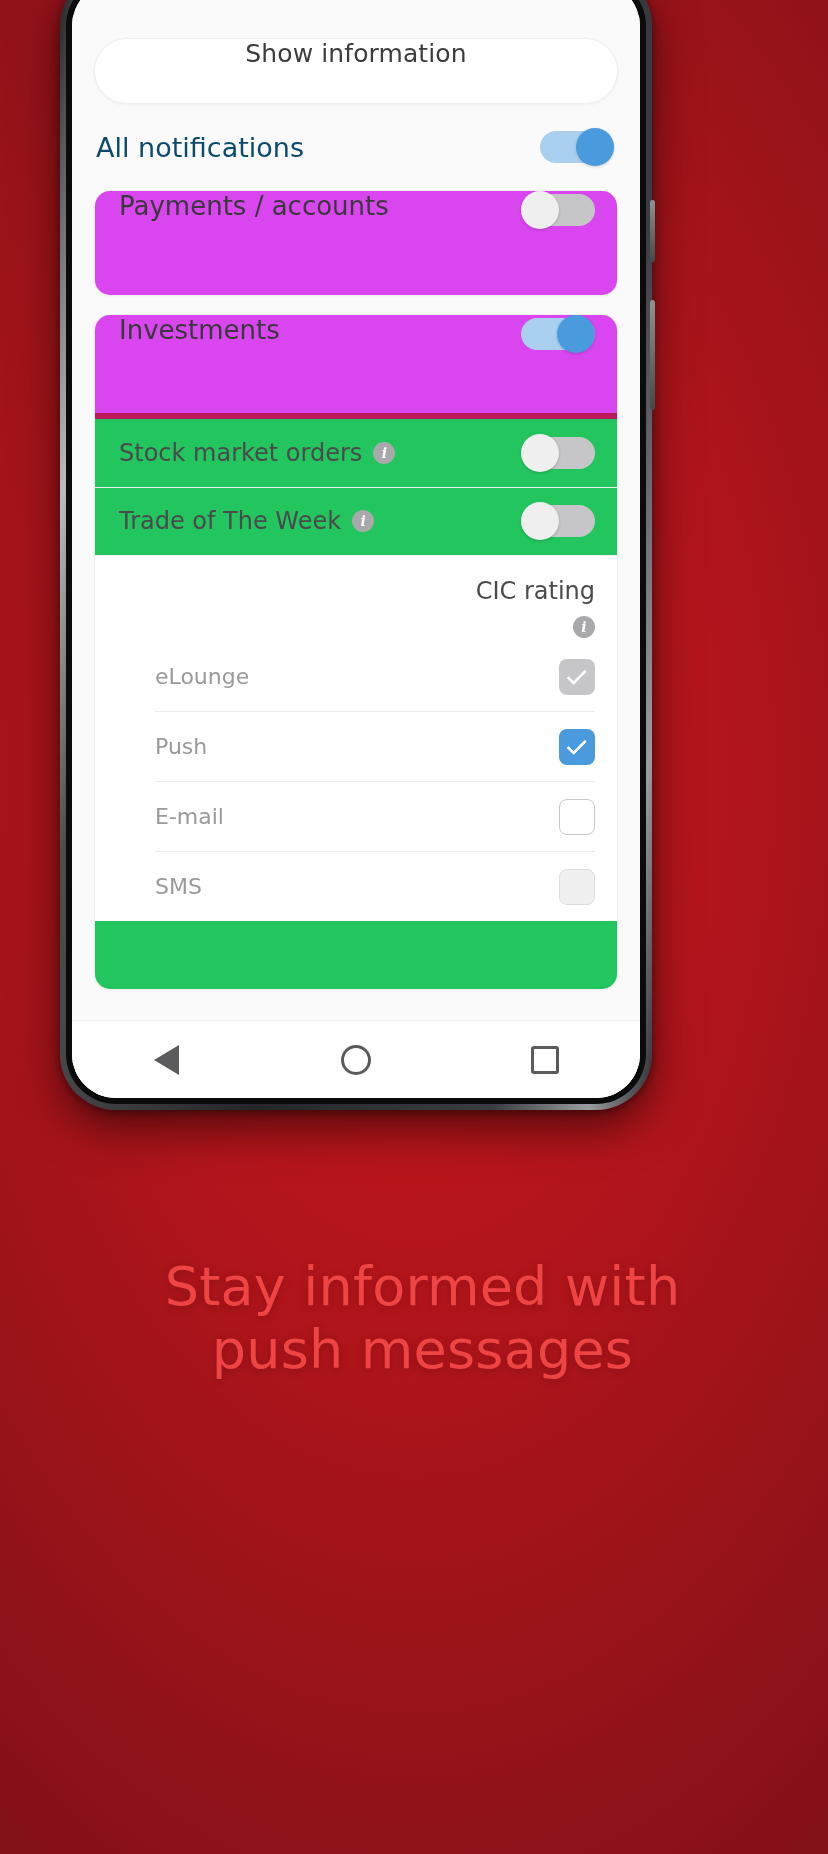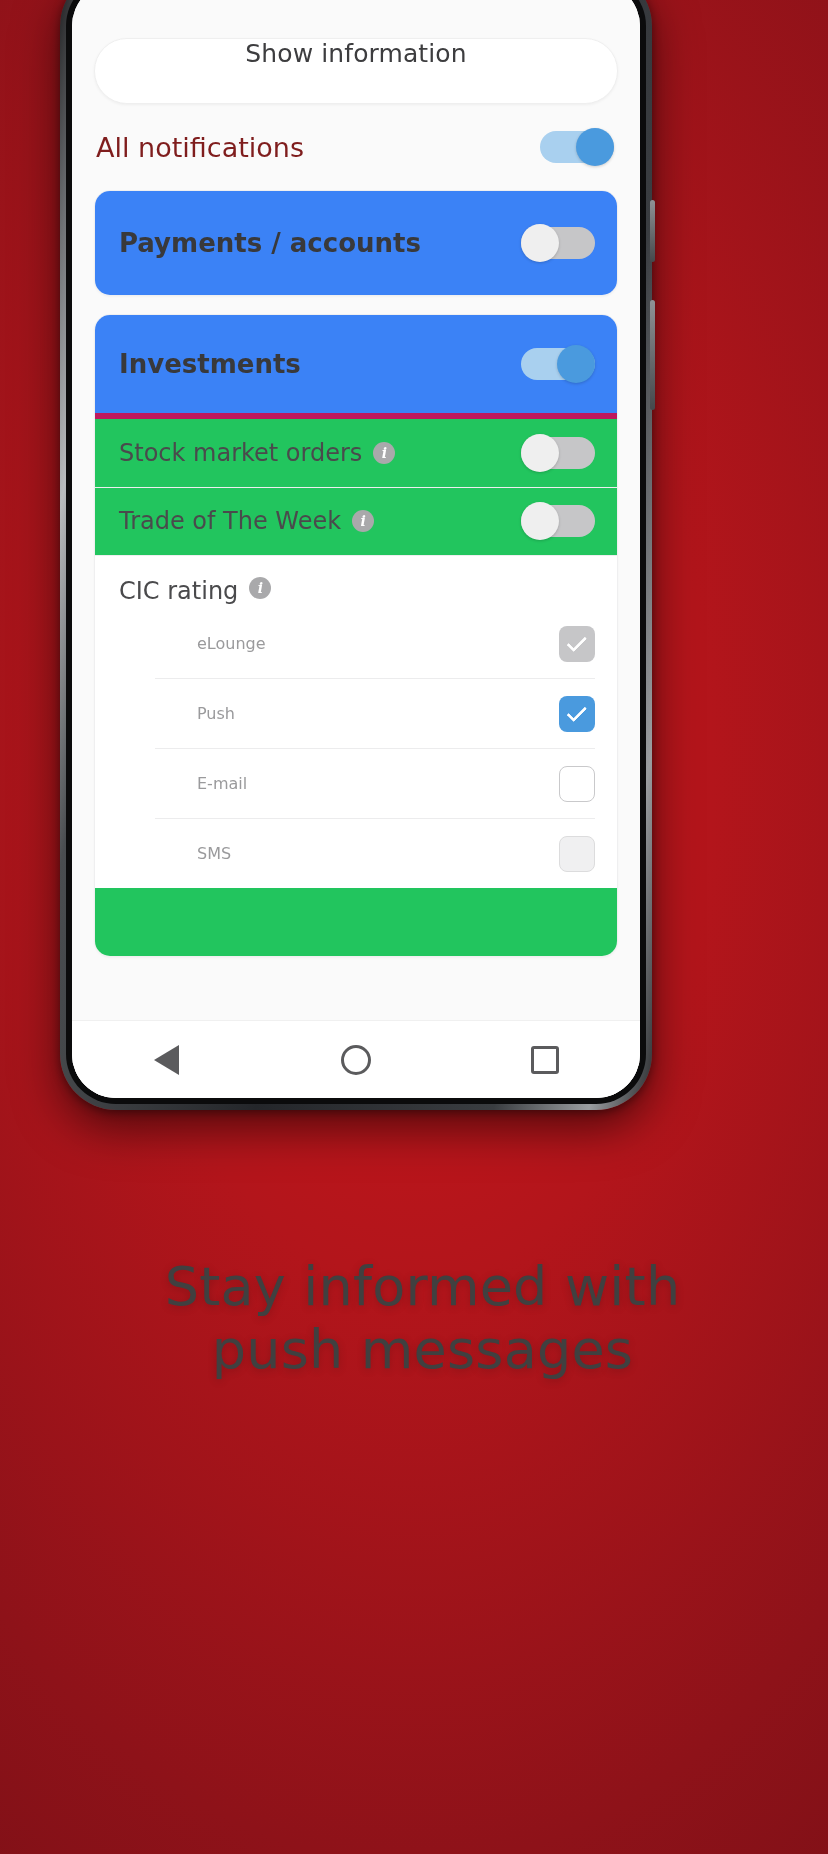--- a/index.html
+++ b/index.html
@@ -65,38 +65,37 @@
     display:flex; justify-content:center;
     font-size:25px; color:#3d3d3f; letter-spacing:.1px;
     box-shadow:0 1px 3px rgba(0,0,0,.05);
   }
 
   .all-notif-row{
     height:86px;
     display:flex; align-items:center; justify-content:space-between;
     padding:0 4px 0 2px;
   }
-  .all-notif-row .lbl{ font-size:27px; color:#7f1d1d; }
+  .all-notif-row .lbl{ font-size:27px; color:#0c4a6e; }
 
   .card{
     background:#fafafa;
     border:1px solid #efeff0;
     border-radius:16px;
     margin-bottom:18px;
     box-shadow:0 1px 2px rgba(0,0,0,.035);
     overflow:hidden;
   }
   .card.open{ background:#fff; }
 
   .card-head{
     height:104px;
-    display:flex; align-items:center; justify-content:space-between;
+    display:flex; justify-content:space-between;
     padding:0 22px 0 24px;
-    background:#3b82f6;
-    font-weight:bold;
+    background:#d946ef;
   }
   .card.open .card-head{ border-bottom:6px solid #be185d; }
   .card-head .lbl{ font-size:26px; color:#39393b; }
 
   .sub-row{
     height:68px;
     display:flex; align-items:center; justify-content:space-between;
     padding:0 22px 0 24px;
     background:#22c55e;
   }
@@ -110,32 +109,32 @@
     display:inline-flex; align-items:center; justify-content:center;
     color:#fff; font-size:14px; font-style:italic;
     font-family:"DejaVu Serif", serif; font-weight:bold;
     line-height:1;
   }
 
   .group-head{
     padding:22px 22px 4px 24px;
     background:#fff;
     box-shadow:inset 0 1px 0 #eeeeef;
-    display:flex; align-items:flex-start; gap:11px;
+    display:flex; align-items:flex-end; gap:11px;flex-direction:column;
   }
   .group-head .lbl{ font-size:24px; color:#4a4a4c; }
 
   .check-row{
     height:69px;
     display:flex; align-items:center; justify-content:space-between;
     padding:0 22px 0 60px;
     background:#fff;
     margin-left:0;
   }
-  .check-row .lbl{ font-size:16px; color:#9a9a9c;margin-left:42px; }
+  .check-row .lbl{ font-size:22px; color:#9a9a9c; }
   .check-sep{
     height:1px; background:#ececed; margin-left:60px; margin-right:22px;
   }
 
   
   .toggle{ position:relative; width:74px; height:38px; flex:none; }
   .toggle .track{
     position:absolute; left:0; top:3px; width:74px; height:32px;
     border-radius:16px;
   }
@@ -186,21 +185,21 @@
   }
   .nav-recent{
     width:28px; height:28px; border:3px solid #5b5b5d; border-radius:3px;
   }
 
   
   #headline{
     position:absolute;
     left:17px; right:0; top:1255px;
     text-align:center;
-    color:#404040;
+    color:#ef4444;
     font-size:54px;
     line-height:1.17;
     font-weight:400;
     letter-spacing:.2px;
     text-shadow:0 2px 8px rgba(0,0,0,.18);
     padding:0 60px;
   }
 </style>
 </head>
 <body>

